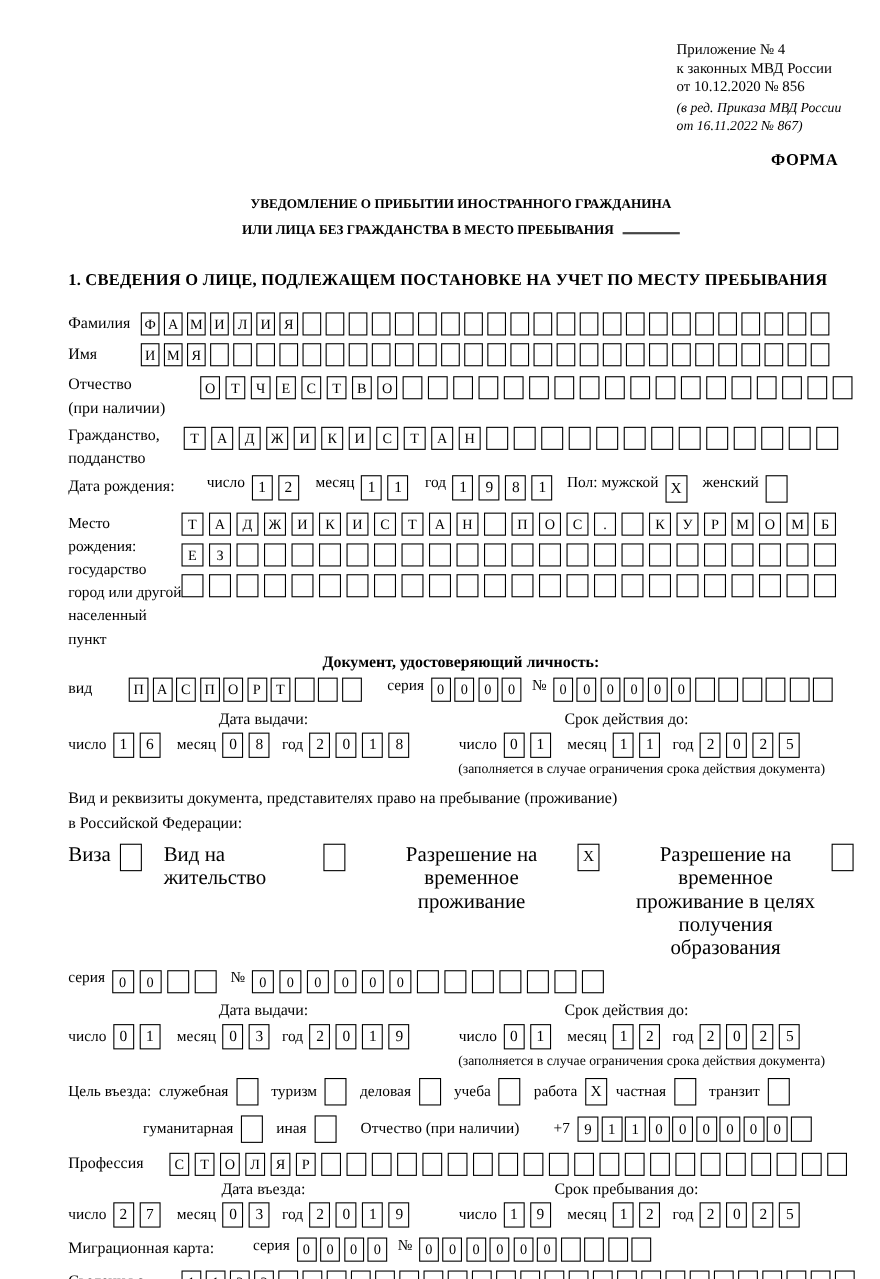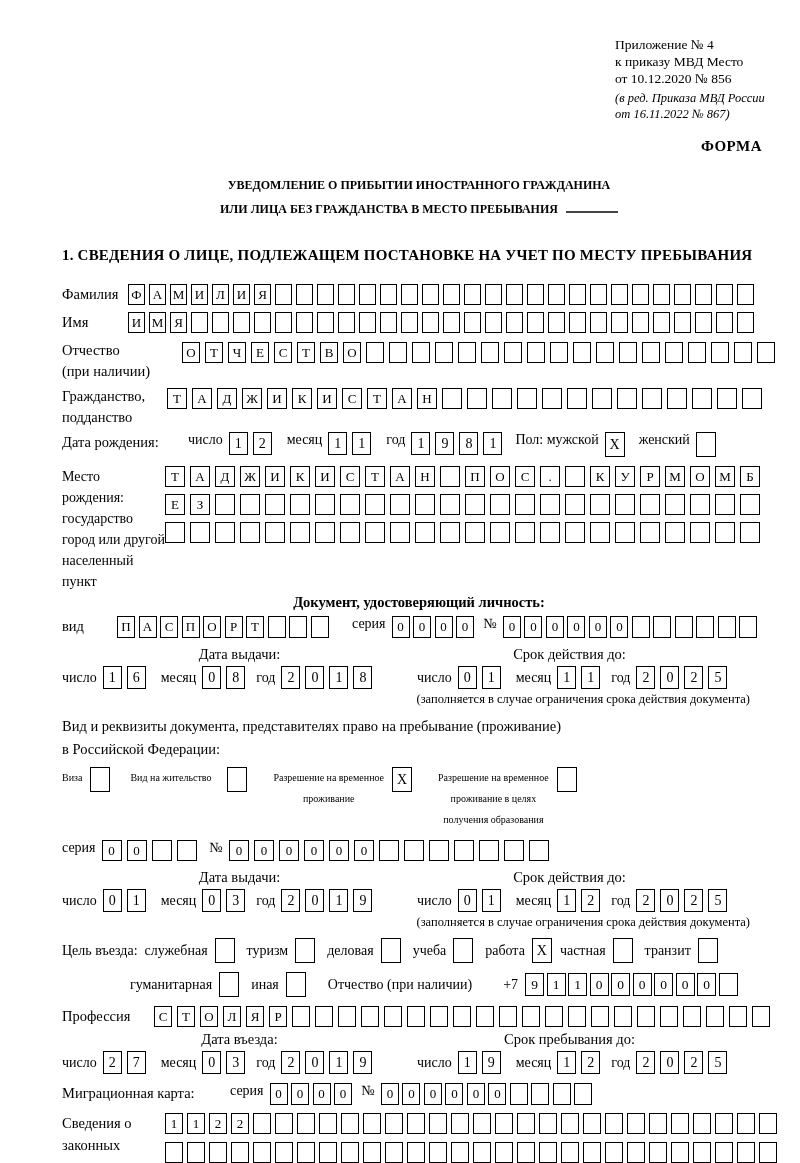--- a/index.html
+++ b/index.html
@@ -43,41 +43,41 @@
   .dhrow .hright { width:305px; text-align:center; }
   .drow { display:flex; align-items:center; }
   .dgroup { display:flex; align-items:center; }
   .dgroup.gleft { width:355px; }
   .dlbl { margin-right:6px; }
   .dlbl.mid { margin-left:10px; }
   .cap { font-size:12.5px; text-align:right; padding-right:26px; margin-top:3px; margin-bottom:8px; }
   
   .intro { font-size:14.5px; line-height:23px; margin-top:4px; margin-bottom:6px; }
   .optrow { display:flex; align-items:flex-start; margin-bottom:10px; }
-  .optlbl { font-size:10px; line-height:21px; margin-right:8px; }
+  .optlbl { font-size:19px; line-height:21px; margin-right:8px; }
   .optlbl.center { text-align:center; }
   .gap8 { margin-left:8px; } .gap20 { margin-left:20px; } .gap26 { margin-left:26px; }
   
   .prow { display:flex; align-items:center; margin-bottom:9px; }
   .prow .t { margin-right:7px; }
   .prow .cb { margin-right:12px; }
   
   .repblock { display:flex; align-items:flex-start; }
   .replbl { width:103px; flex-shrink:0; font-size:14.5px; line-height:21.5px; }
   .reprows .cells { margin-bottom:8px; }
   .mt2{margin-top:2px;} 
 </style>
 </head>
 <body>
 
 <div class="page">
 
   <div class="hdr">
     <div>Приложение № 4</div>
-    <div>к приказу МВД Место</div>
+    <div>к законных МВД России</div>
     <div>от 10.12.2020 № 856</div>
     <div class="sub">
       <div>(в ред. Приказа МВД России</div>
       <div>от 16.11.2022 № 867)</div>
     </div>
   </div>
   <div class="forma">ФОРМА</div>
 
   <div class="title">
     <div>УВЕДОМЛЕНИЕ О ПРИБЫТИИ ИНОСТРАННОГО ГРАЖДАНИНА</div>

